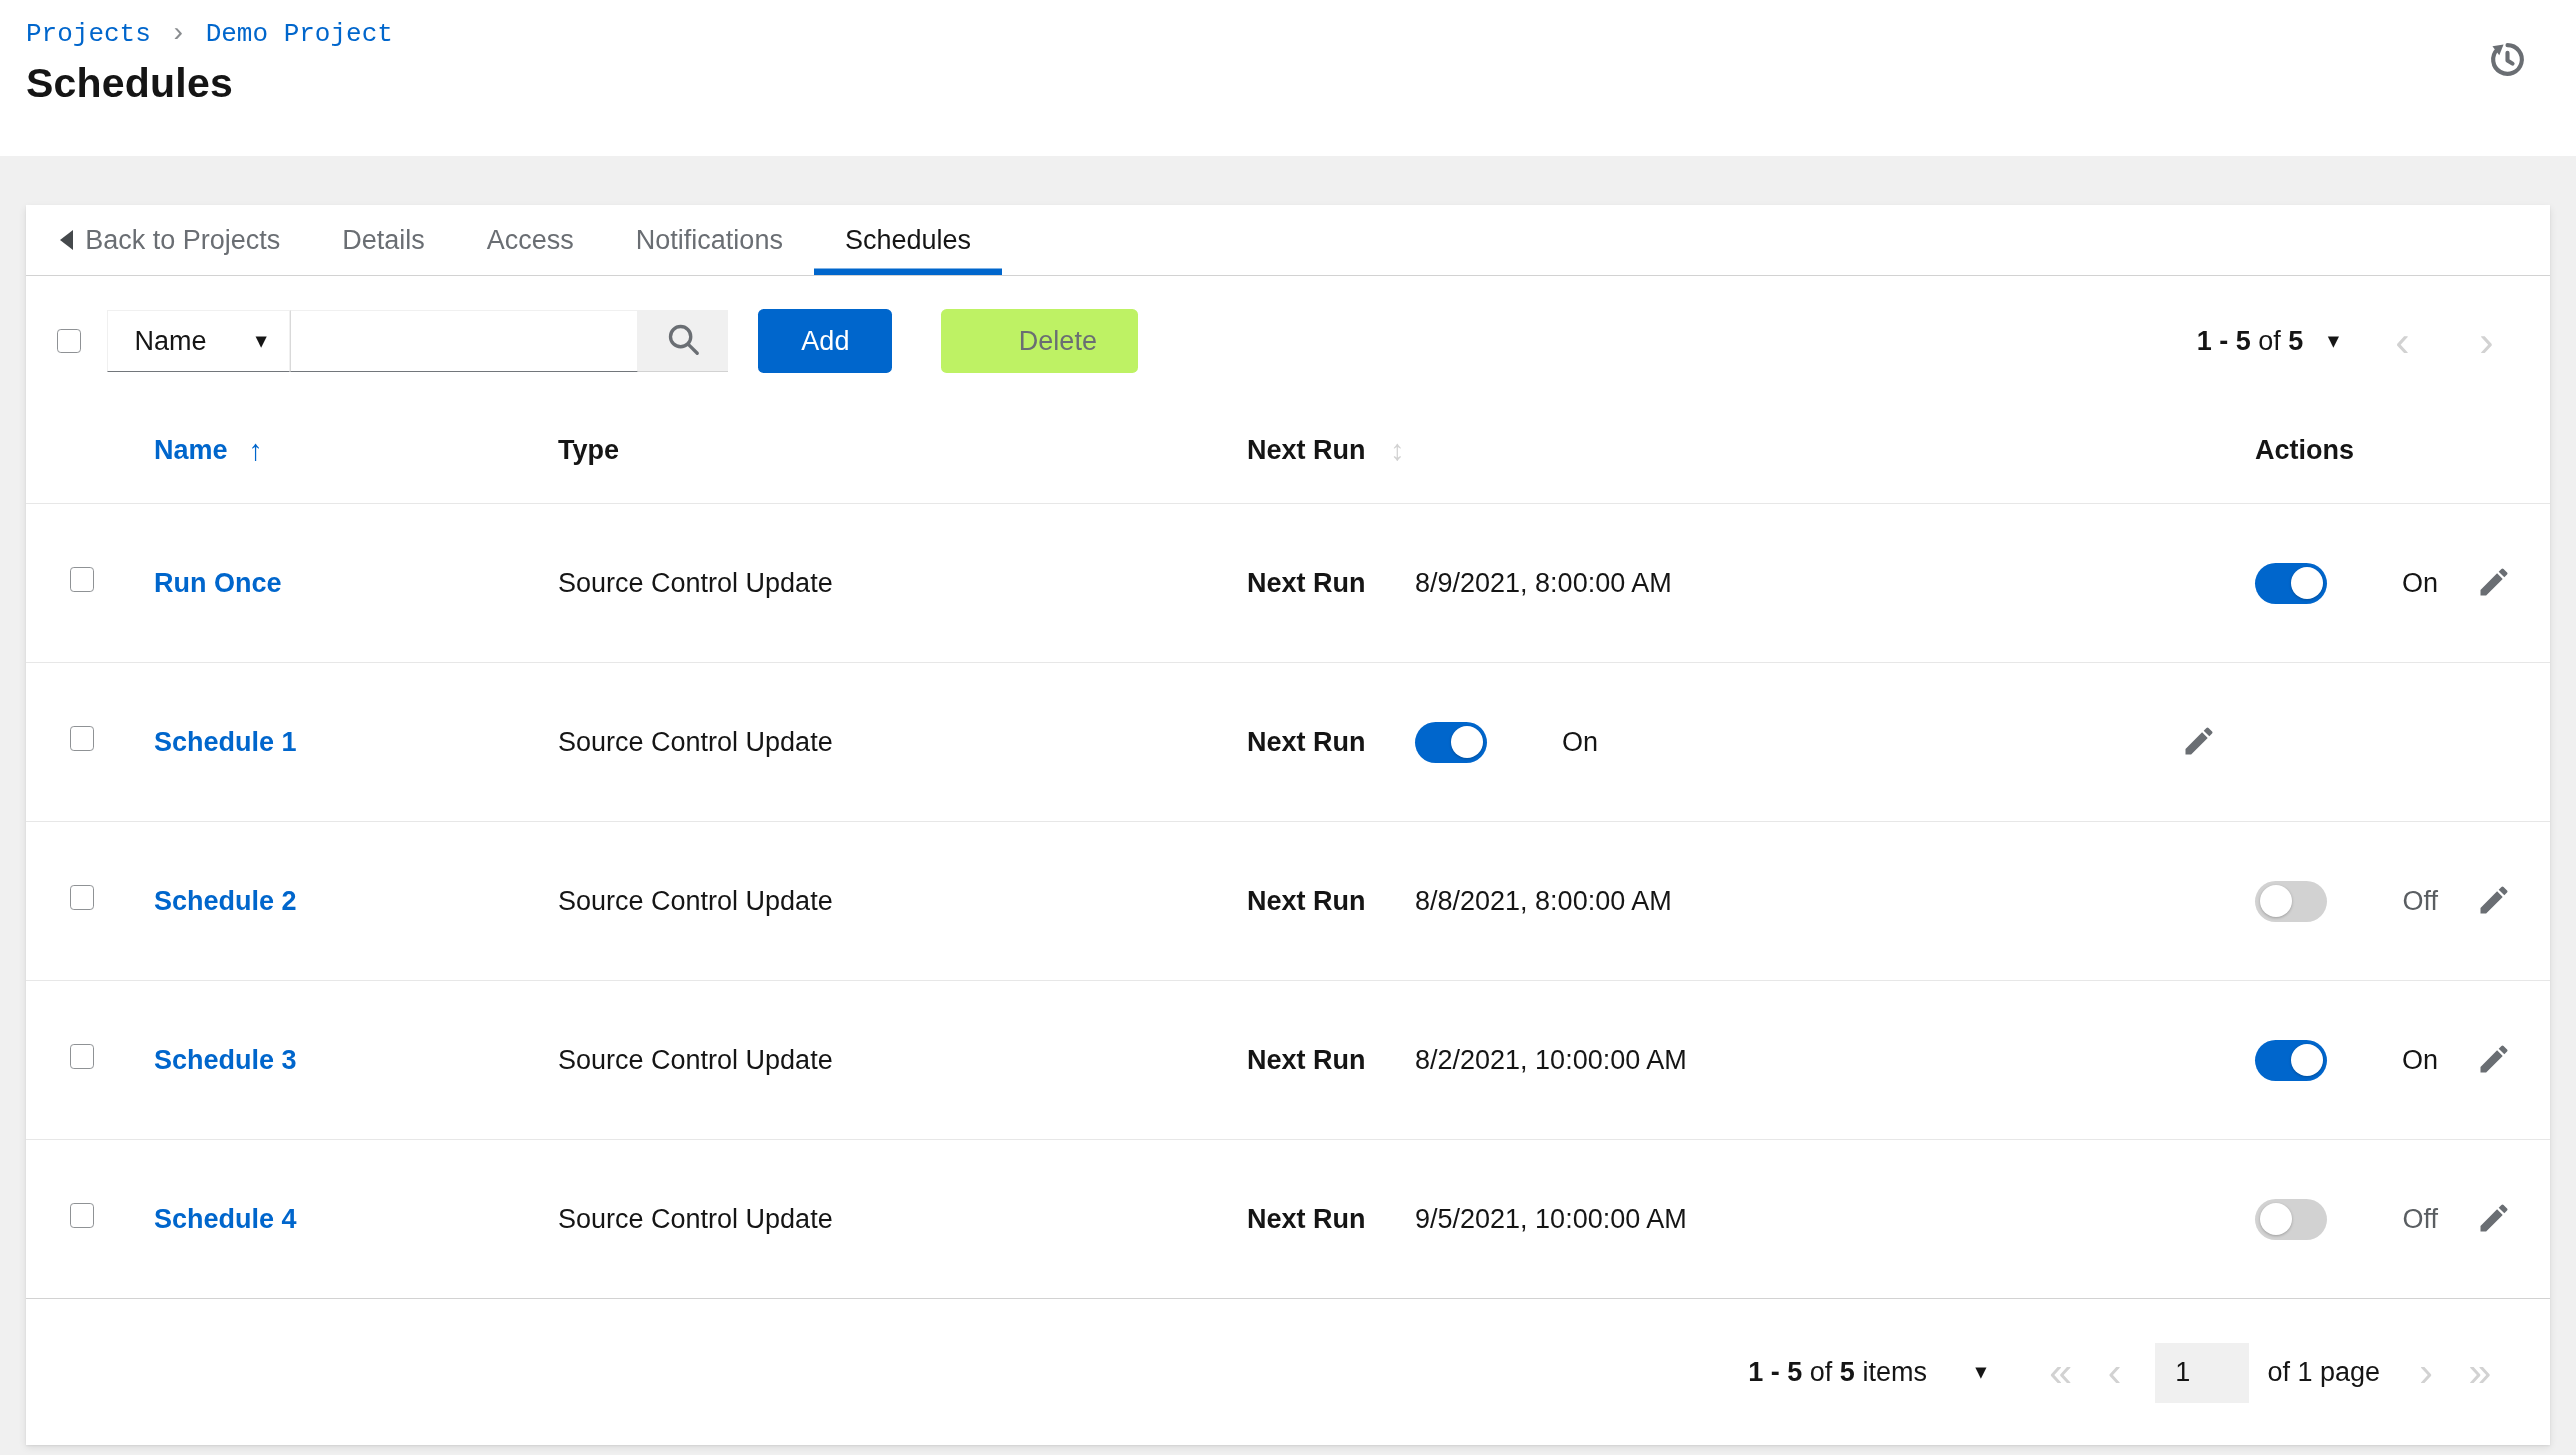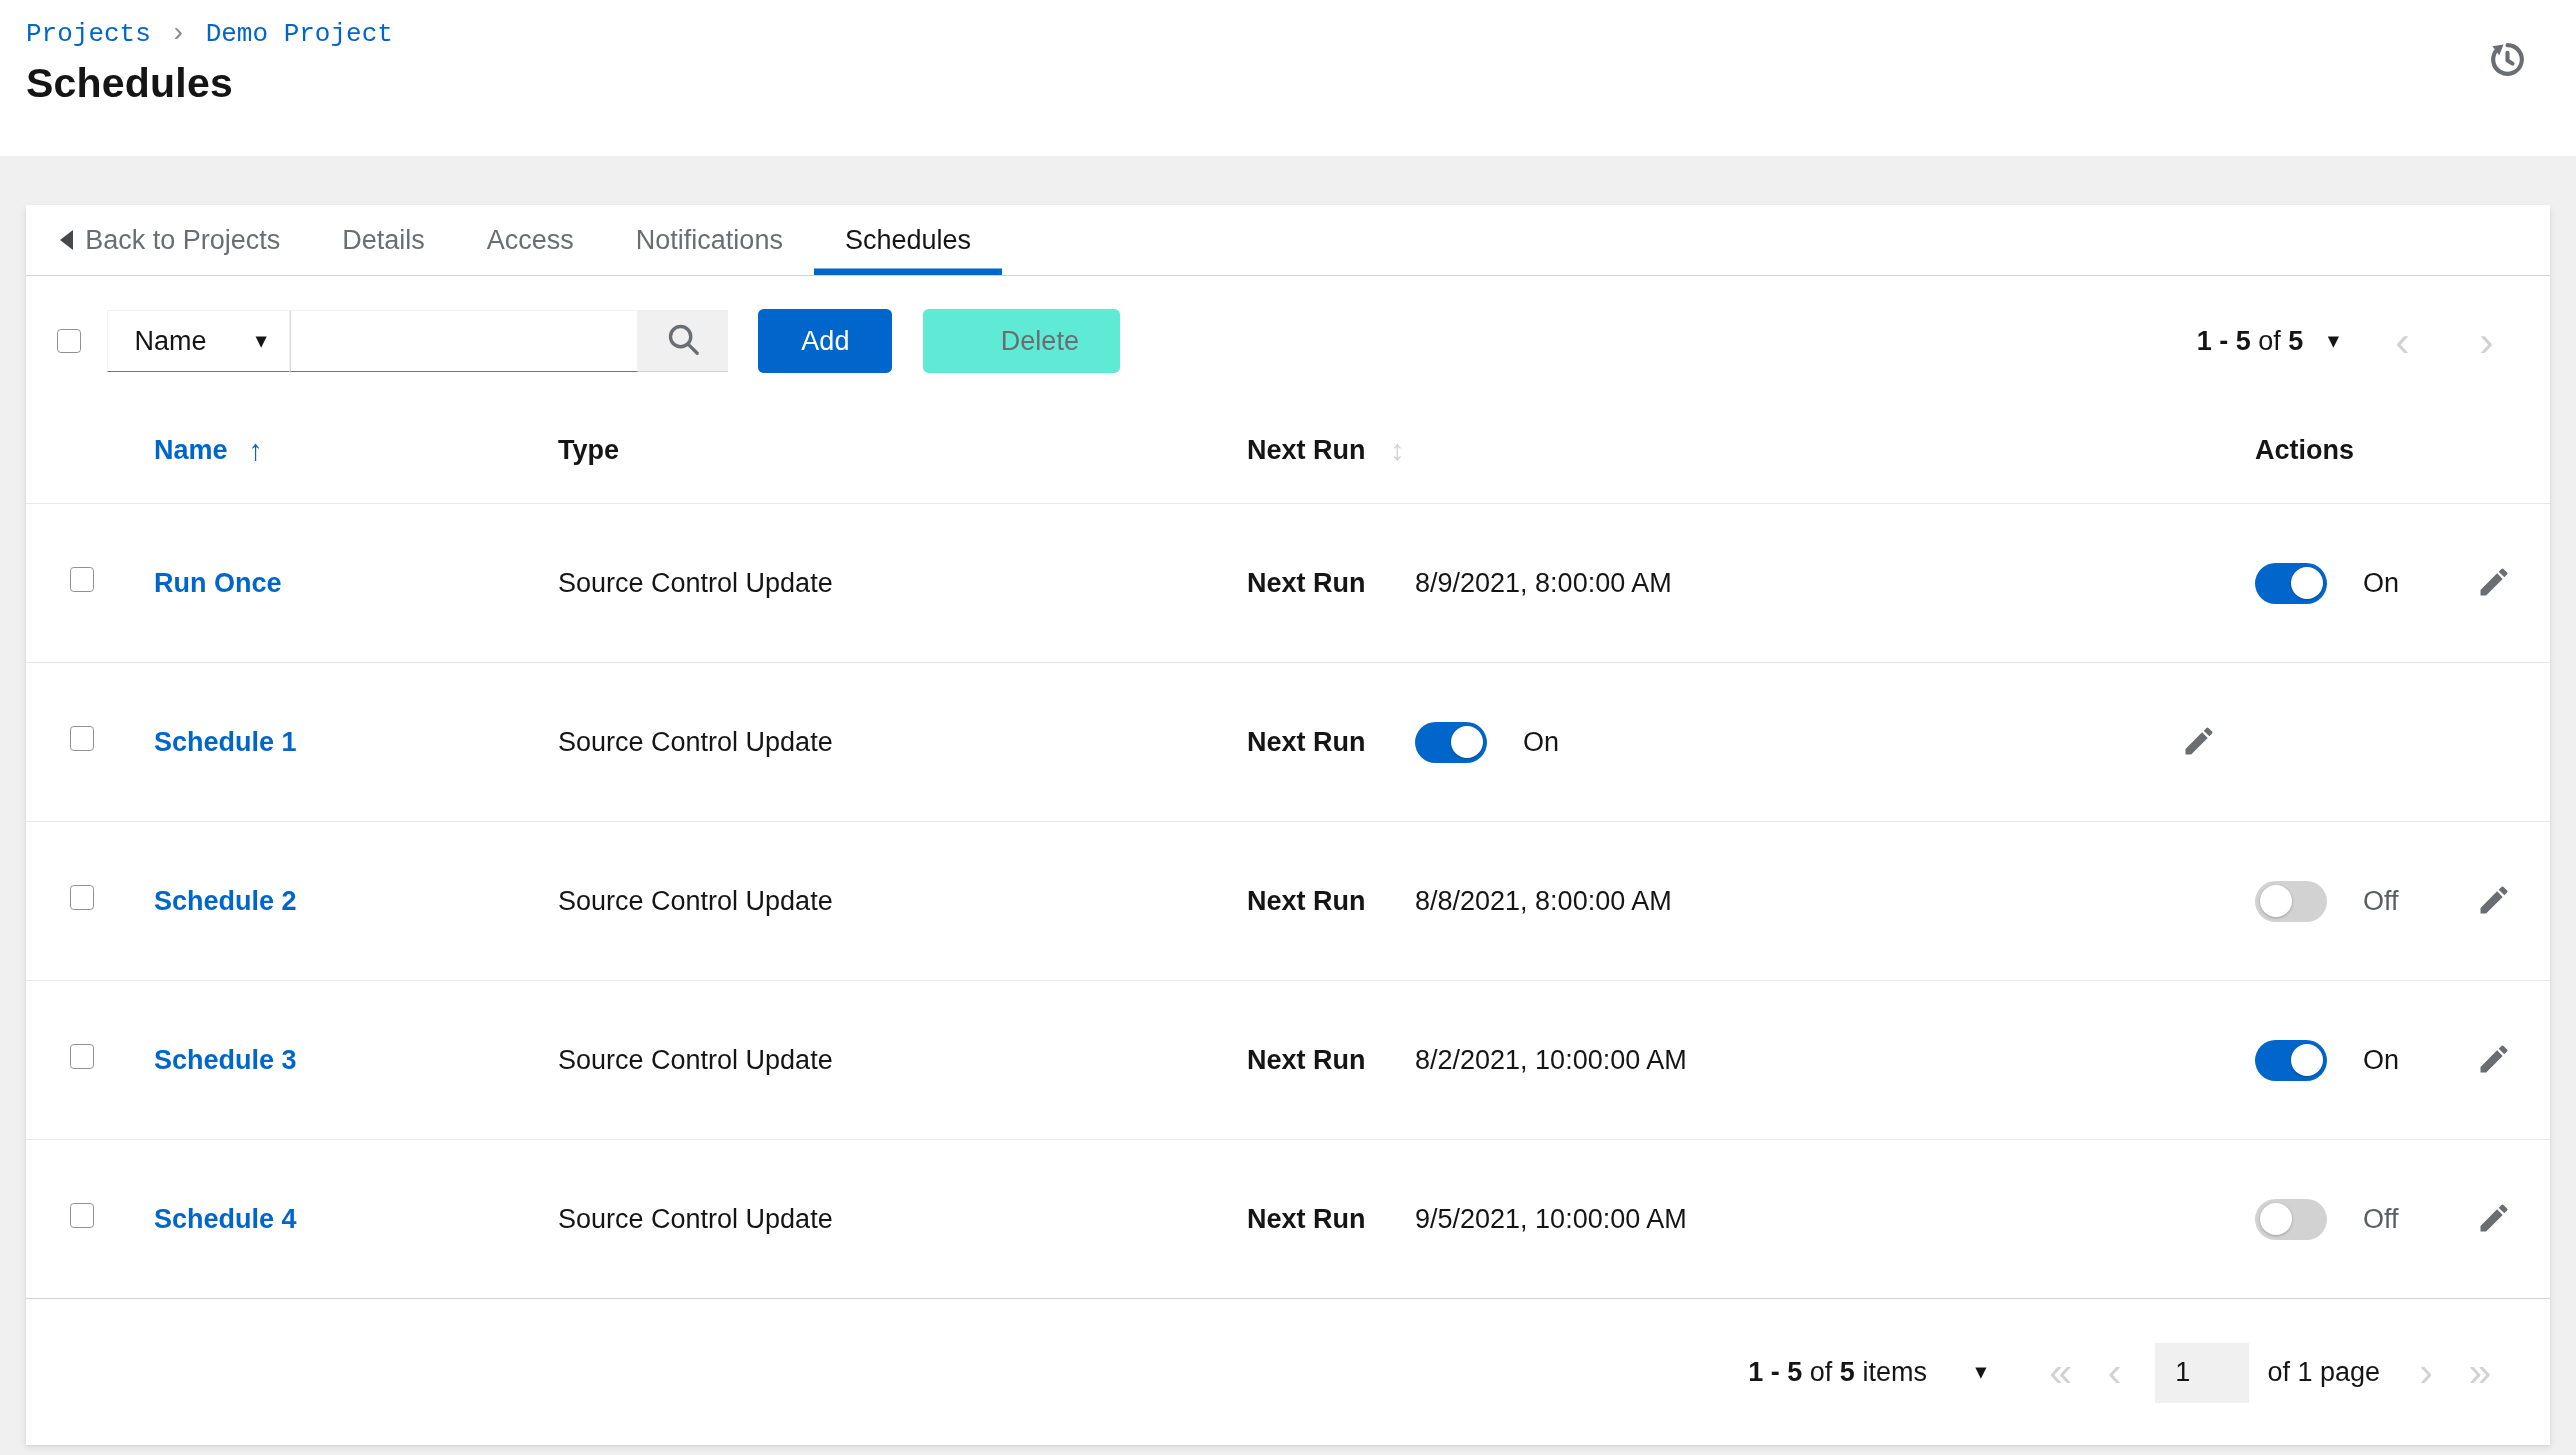--- a/index.html
+++ b/index.html
@@ -35,21 +35,21 @@
                    justify-content:space-between; padding:0 22.5px 0 26px; font-size:27px; cursor:pointer; }
   .caret { font-size:22.5px; color:#151515; line-height:1; }
   .search-input { width:348px; height:62px; border:0.9px solid #f0f0f0; border-left:0.9px solid #d9d9d9;
                   border-bottom:1.9px solid #72767b; padding:0 19px; font-size:27px; outline:none;
                   font-family:"Liberation Sans", sans-serif; }
   .search-btn { width:90px; height:62px; background:#f0f0f0; border:none; border-bottom:1.9px solid #d2d2d2;
                 display:flex; align-items:center; justify-content:center; cursor:pointer; }
   .btn { height:64px; border:none; border-radius:5.6px; font-size:27px; cursor:pointer;
          font-family:"Liberation Sans", sans-serif; }
   .btn-add { width:134px; margin-left:30px; background:#0066cc; color:#fff; }
-  .btn-delete { width:197px; margin-left:31px; background:#5eead4; color:#6a6e73; cursor:default;padding-left:36px; }
+  .btn-delete { width:197px; margin-left:49px; background:#bef264; color:#6a6e73; cursor:default;padding-left:36px; }
 
   .top-pagination { margin-left:auto; display:flex; align-items:center; }
   .pg-text { font-size:27px; color:#151515; }
   .pg-text b { font-weight:700; }
   .pg-caret { margin-left:24.4px; }
   .pg-btn { background:none; border:none; color:#d2d2d2; font-size:43px; width:41px; line-height:1;
             margin-left:43px; cursor:default; font-family:"Liberation Sans", sans-serif; }
 
   
   .grid { display:grid; grid-template-columns:128px 404px 689px 168px 1fr 295px; align-items:center; }
@@ -65,21 +65,21 @@
   .c-actions { display:flex; align-items:center; padding-right:38px; }
 
   .switch { width:72px; height:41px; border-radius:20.6px; position:relative; display:inline-block;
             cursor:pointer; flex:none; }
   .knob { width:32px; height:32px; border-radius:50%; background:#fff; position:absolute; top:4.7px;
           box-shadow:0 0.9px 2.8px rgba(0,0,0,0.25); }
   .t-row.on  .switch { background:#0066cc; }
   .t-row.on  .knob   { left:36px; }
   .t-row.off .switch { background:#d2d2d2; }
   .t-row.off .knob   { left:4.7px; }
-  .state-label { margin-left:36px; width:75px; }
+  .state-label { margin-left:36px; width:75px;text-align:right; }
   .t-row.off .state-label { color:#5a5e62; }
   .edit-btn { margin-left:auto; background:none; border:none; cursor:pointer; display:flex; align-items:center; }
 
   
   .t-footer { border-top:0.9px solid #d2d2d2; height:148px; display:flex; align-items:center;
               justify-content:flex-end; padding-right:43px; font-size:27px; }
   .items-toggle { display:flex; align-items:center; cursor:pointer;gap:24px; }
   .foot-nav { display:flex; align-items:center; margin-left:47px; }
   .nav-btn { background:none; border:none; color:#d2d2d2; font-size:41px; width:54px; line-height:1;
              cursor:default; font-family:"Liberation Sans", sans-serif; }

